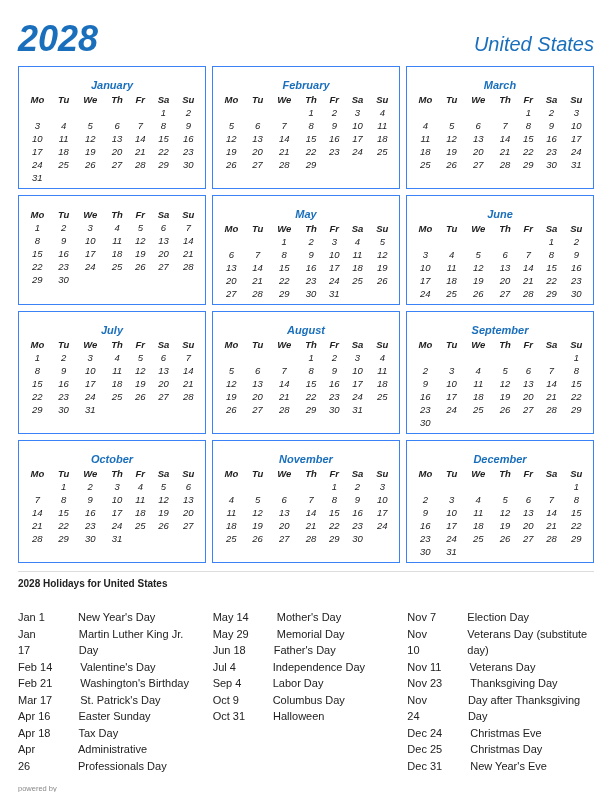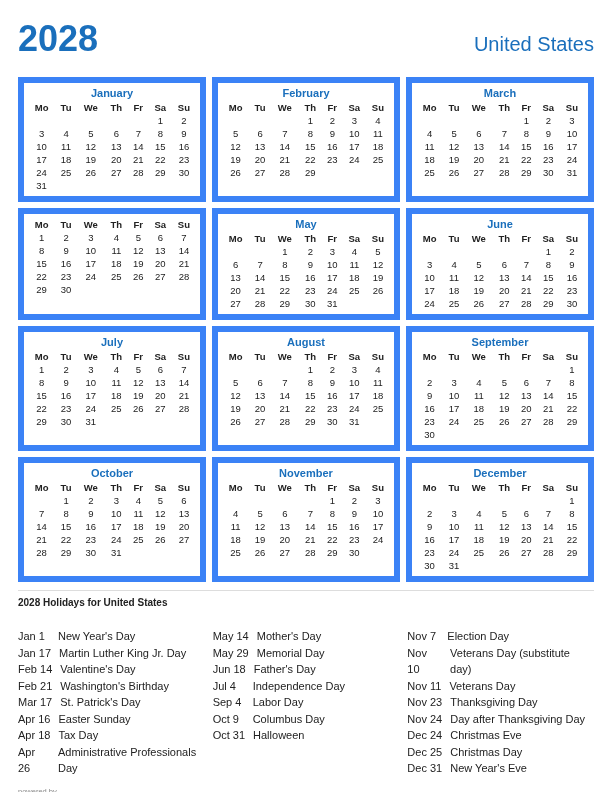--- a/index.html
+++ b/index.html
@@ -9,40 +9,42 @@
       width: 612px;
       min-height: 792px;
       padding: 18px 18px 12px 18px;
       font-size: 11px;
       color: #222;
     }
     .header {
       display: flex;
       justify-content: space-between;
       align-items: baseline;
-      margin-bottom: 17px;
+      margin-bottom: 6px;
+      font-style: italic;
     }
     .year-title {
       font-size: 36px;
       font-weight: bold;
       color: #1a6fbc;
     }
     .country-title {
       font-size: 20px;
       color: #1a6fbc;
       font-weight: normal;
     }
     .calendars-grid {
       display: grid;
       grid-template-columns: repeat(3, 1fr);
       gap: 6px;
     }
     .month-block {
-      border: 6px solid #3b82f6;
-      padding: 4px 4px 4px 4px;
+      border: 1px solid #3b82f6;
+      padding: 12px 4px 4px 4px;
+      font-style: italic;
     }
     .month-name {
       text-align: center;
       color: #1a6fbc;
       font-size: 11px;
       font-weight: bold;
       margin-bottom: 2px;
     }
     .cal-table {
       width: 100%;
@@ -87,20 +89,21 @@
       font-size: 11px;
       line-height: 1.5;
     }
     .holiday-date {
       color: #222;
       min-width: 32px;
       font-weight: normal;
     }
     .holiday-name {
       color: #222;
+      margin-left: 20px;
     }
     .footer {
       margin-top: 10px;
       display: flex;
       align-items: center;
       gap: 4px;
     }
     .powered-by {
       font-size: 7.5px;
       color: #888;

